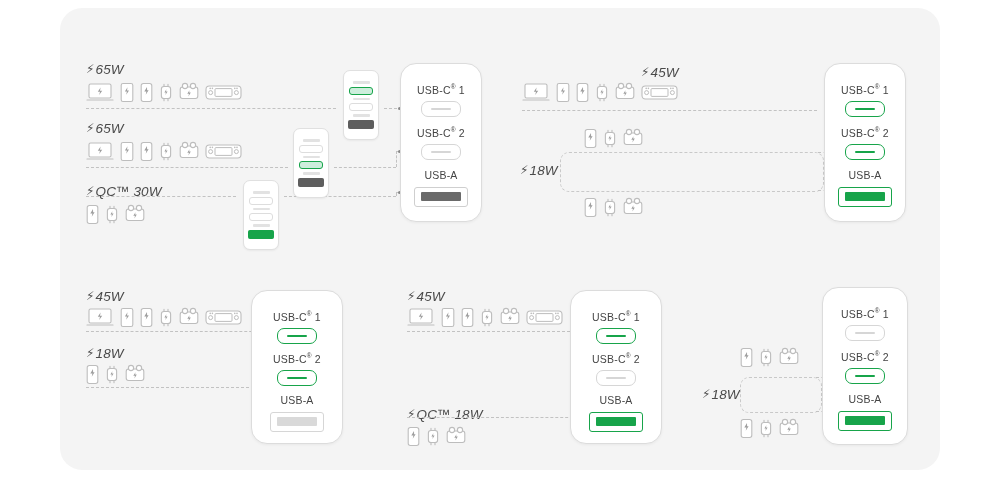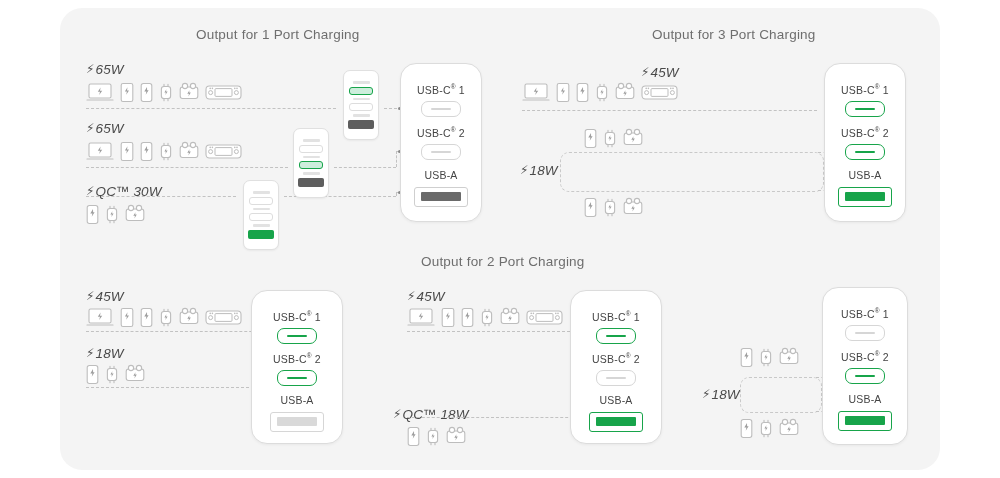--- a/index.html
+++ b/index.html
@@ -96,23 +96,20 @@
   
   .devrow{position:absolute;display:flex;align-items:flex-end;gap:6px;}
   .devrow svg{display:block;}
 </style>
 </head>
 <body>
 
 <div class="stage">
   <div class="panel"></div>
 
-  <div class="sect-title" style="left:196px;top:27px;">Output for 1 Port Charging</div>
-  <div class="sect-title" style="left:652px;top:27px;">Output for 3 Port Charging</div>
-  <div class="sect-title" style="left:421px;top:254px;">Output for 2 Port Charging</div>
 
   <div class="pw" style="left:86px;top:62px;">
     <span class="bolt">⚡</span><span>65W</span>
   </div>
   <div class="devrow" style="left:86px;top:82px;">
     <svg width="28" height="21" viewBox="0 0 28 21">
         <rect x="3" y="2" width="22" height="14" rx="1.6" fill="#fff" stroke="#bdbdbd" stroke-width="1.1"></rect>
         <path d="M1 18h26" stroke="#bdbdbd" stroke-width="1.1" stroke-linecap="round"></path>
         <path d="M14.6 5.6l-2.8 4.1h2.2l-0.8 3.3 3-4.3h-2.2z" fill="#9e9e9e"></path>
       </svg>
@@ -498,21 +495,21 @@
         <circle cx="31.4" cy="10.6" r="2" fill="none" stroke="#bdbdbd" stroke-width="1"></circle>
         <circle cx="5.2" cy="6.4" r="0.8" fill="#bdbdbd"></circle>
         <circle cx="7.4" cy="6.4" r="0.8" fill="#bdbdbd"></circle>
         <circle cx="29.8" cy="6.4" r="0.8" fill="#bdbdbd"></circle>
         <circle cx="32" cy="6.4" r="0.8" fill="#bdbdbd"></circle>
       </svg>
   </div>
   <div class="hline" style="left:407px;top:331px;width:183px;"></div>
   <div class="dot" style="left:591px;top:329.5px;"></div>
 
-  <div class="pw" style="left:393px;top:407px;">
+  <div class="pw" style="left:407px;top:407px;">
     <span class="bolt">⚡</span><span>QC™ </span><span>18W</span>
   </div>
   <div class="devrow" style="left:407px;top:426px;">
     <svg width="13" height="21" viewBox="0 0 13 21">
         <rect x="1.2" y="1.5" width="10.6" height="18" rx="2.2" fill="#fff" stroke="#bdbdbd" stroke-width="1.1"></rect>
         <path d="M7 5l-2.7 4.4h2.1l-0.7 3.4 2.9-4.6H7.1z" fill="#9e9e9e"></path>
       </svg>
     <svg width="14" height="21" viewBox="0 0 14 21">
         <rect x="2.4" y="4.5" width="9.2" height="12" rx="2.6" fill="#fff" stroke="#bdbdbd" stroke-width="1.1"></rect>
         <path d="M5 4.4V2.2M9 4.4V2.2M5 16.6v2.2M9 16.6v2.2" stroke="#bdbdbd" stroke-width="1.1" stroke-linecap="round"></path>

